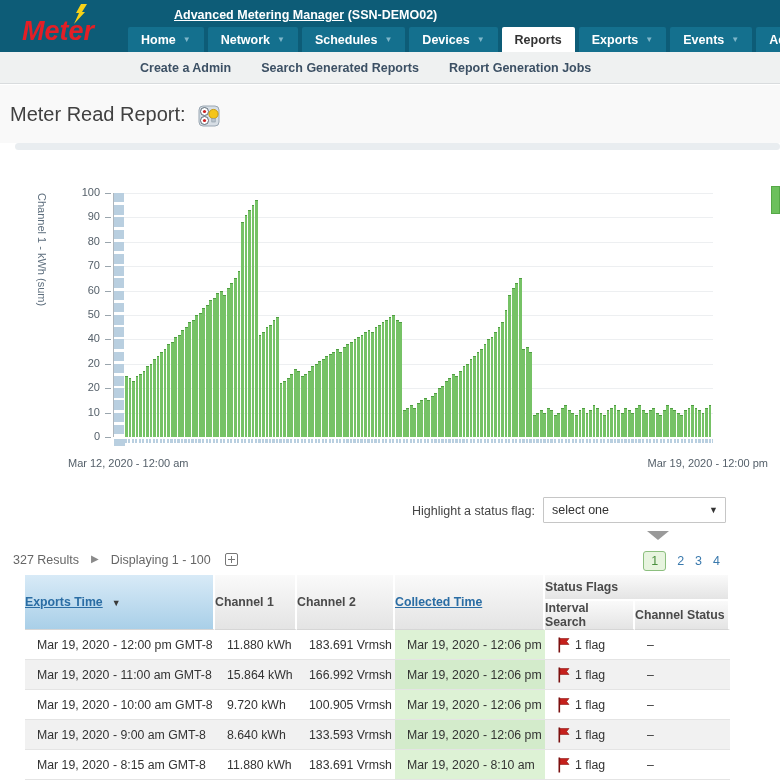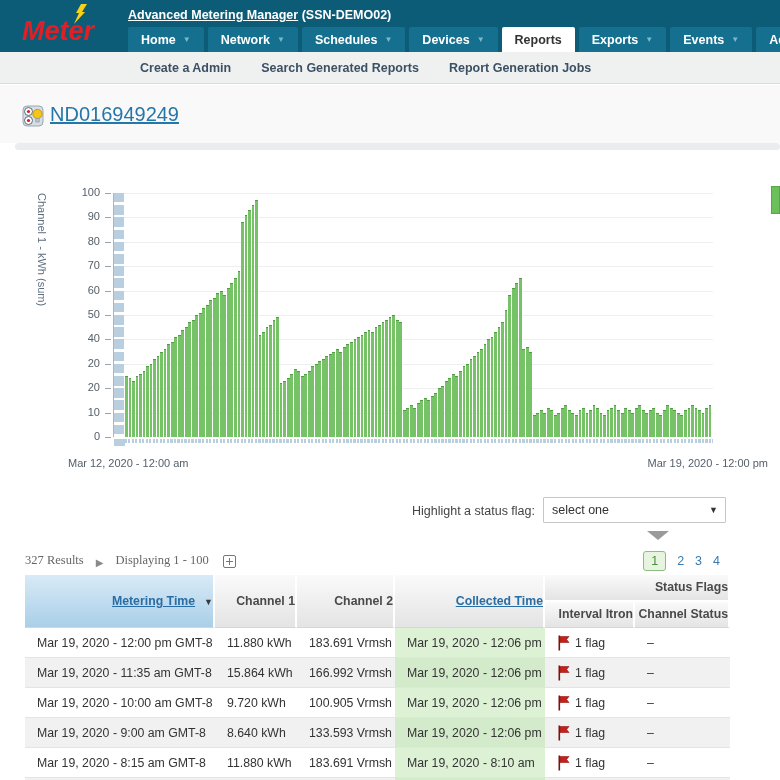--- a/index.html
+++ b/index.html
@@ -6,21 +6,21 @@
   html,body { width:780px; height:780px; }
   body { font-family:"Liberation Sans", sans-serif; background:#fff; position:relative; overflow:hidden; }
   #page { position:absolute; inset:0; width:780px; height:780px; overflow:hidden; }
 
   
   .header { position:absolute; left:0; top:0; width:780px; height:52px; background:#0d5c77; }
   .logo { position:absolute; left:14px; top:8px; width:105px; height:40px; }
   .logo-text { font-size:27px; font-weight:bold; font-style:italic; color:#e31f26; letter-spacing:0px; position:absolute; left:8px; top:8px; }
   .logo-bolt { position:absolute; left:58px; top:-4px; }
   .app-title { position:absolute; left:128px; top:8px; color:#fff; font-size:12.5px; font-weight:bold; }
-  .app-title .underl { text-decoration:underline; }
+  .app-title .underl { text-decoration:underline;margin-left:46px; }
   .nav { position:absolute; left:128px; top:27px; display:flex; }
   .tab { height:25px; display:flex; align-items:center; padding:0 13px; margin-right:4px; background:#14708e; color:#fff; font-size:12.5px; font-weight:bold; border-radius:2px 2px 0 0; cursor:pointer; }
   .tab .chev { font-size:8px; color:#7fb7ca; margin-left:7px; }
   .tab.active { background:#fff; color:#333; }
 
   
   .subnav { position:absolute; left:0; top:52px; width:780px; height:32px; background:#eff1f1; border-bottom:1px solid #d9dcde; display:flex; align-items:center; padding-left:140px; }
   .subnav a { color:#3c5064; font-size:12.5px; font-weight:bold; text-decoration:none; margin-right:30px; cursor:pointer; }
 
   
@@ -49,33 +49,33 @@
   .green-thumb { position:absolute; left:771px; top:186px; width:9px; height:28px; background:#6cc05c; border:1px solid #55a847; }
 
   
   .hl-label { position:absolute; right:245px; top:504px; font-size:12.5px; color:#444; }
   .hl-select-wrap { position:absolute; left:543px; top:497px; width:183px; height:26px; }
   .hl-select { width:100%; height:100%; appearance:none; -webkit-appearance:none; border:1px solid #c6c6c6; background:#fff; font-family:"Liberation Sans",sans-serif; font-size:12.5px; color:#333; padding:0 22px 0 8px; border-radius:1px; }
   .hl-caret { position:absolute; right:8px; top:8px; font-size:9px; color:#333; pointer-events:none; }
   .collapse-tri { position:absolute; left:647px; top:531px; width:0; height:0; border-left:11px solid transparent; border-right:11px solid transparent; border-top:9px solid #9a9a9a; cursor:pointer; }
 
   
-  .results-bar { position:absolute; left:25px; top:553px; display:flex; align-items:flex-end; font-size:12.5px; color:#666;font-family:Liberation Serif, serif; }
+  .results-bar { position:absolute; left:13px; top:553px; display:flex; align-items:flex-start; font-size:12.5px; color:#666; }
   .results-bar .sep { color:#8a8a8a; font-size:10px; margin:0 12px; }
   .expand-icon { width:13px; height:13px; border:1px solid #777; border-radius:2px; margin-left:14px; cursor:pointer;
      background:linear-gradient(#777,#777) center/7px 1px no-repeat, linear-gradient(#777,#777) center/1px 7px no-repeat; }
   .pagination { position:absolute; right:60px; top:551px; display:flex; align-items:center; }
   .page-num { font-size:12.5px; color:#3a79ad; margin-left:11px; cursor:pointer; text-decoration:none; }
   .page-num.active { background:#e7f4df; border:1px solid #8cbf7f; border-radius:3px; color:#4a8f3f; padding:2px 7px; margin-left:0; }
 
   
   .data-table { position:absolute; left:25px; top:575px; width:705px; border-collapse:separate; border-spacing:0; table-layout:fixed; font-size:12.3px; color:#333; }
   .data-table col.c1{width:190px} .data-table col.c2{width:82px} .data-table col.c3{width:98px}
   .data-table col.c4{width:150px} .data-table col.c5{width:90px} .data-table col.c6{width:95px}
-  .data-table th { font-weight:bold; color:#4a4a4a; text-align:right; vertical-align:middle;
+  .data-table th { font-weight:bold; color:#4a4a4a; text-align:left; vertical-align:middle;
      background:linear-gradient(#fafafa,#e4e4e4); border-right:2px solid #fff; border-bottom:1px solid #d6d6d6; height:26px; }
   .data-table th.span2 { height:53px; }
   .data-table th.sorted { background:linear-gradient(#d8eaf7,#a9cfe8); }
   .data-table th .th-link { color:#2a6da4; text-decoration:underline; cursor:pointer; }
   .data-table th .sort-caret { font-size:9px; color:#3a3a3a; margin-left:9px; }
   .data-table th.group { border-bottom:2px solid #fff; }
   .data-table td { height:29px; padding:0 0 0 12px; border-bottom:1px solid #e4e4e4; white-space:nowrap; overflow:hidden; }
   .data-table tr.odd td { background:#fff;margin-top:48px; }
   .data-table tr.even td { background:#f1f1f1; }
   .data-table tr.odd td.green { background:#ddf2d5; }
@@ -111,30 +111,30 @@
       </div>
   </div>
 
   <div class="subnav">
       <a>Create a Admin</a>
       <a>Search Generated Reports</a>
       <a>Report Generation Jobs</a>
     </div>
 
   <div class="titlebar">
+    <span class="page-title">Meter Read Report:</span>
     <svg class="meter-icon" width="22" height="22" viewBox="0 0 22 22">
       <rect x="1" y="1" width="20" height="20" rx="4" fill="#d7dee5" stroke="#9aa7b3"></rect>
       <circle cx="6.5" cy="6.5" r="4" fill="#fff" stroke="#5d6b77"></circle>
       <circle cx="6.5" cy="6.5" r="1.6" fill="#cc2222"></circle>
       <circle cx="6.5" cy="15.5" r="4" fill="#fff" stroke="#5d6b77"></circle>
       <circle cx="6.5" cy="15.5" r="1.6" fill="#cc2222"></circle>
       <circle cx="15.5" cy="9" r="4.6" fill="#f5c518" stroke="#c79a10"></circle>
       <rect x="13.8" y="13.5" width="3.4" height="3.5" fill="#b9c4cd" stroke="#8a97a3" stroke-width="0.6"></rect>
     </svg>
-    <span class="meter-link">ND016949249</span>
   </div>
   <div class="panel-strip"></div>
 
   <div class="y-axis-label">Channel 1 - kWh (sum)</div>
   <div class="plot"></div>
   <div class="blue-col"></div>
   <div class="bars">
       <div class="bar" style="height: 61px;"></div>
       <div class="bar" style="height: 58.56px;"></div>
       <div class="bar" style="height: 56.12px;"></div>
@@ -336,31 +336,31 @@
         <col class="c1">
         <col class="c2">
         <col class="c3">
         <col class="c4">
         <col class="c5">
         <col class="c6">
       </colgroup>
     <thead>
       <tr>
         <th class="span2 sorted" rowspan="2">
-          <span class="th-link">Metering Time</span><span class="sort-caret">▼</span>
+          <span class="th-link">Exports Time</span><span class="sort-caret">▼</span>
         </th>
         <th class="span2" rowspan="2">Channel 1</th>
         <th class="span2" rowspan="2">Channel 2</th>
         <th class="span2" rowspan="2">
           <span class="th-link">Collected Time</span>
         </th>
         <th class="group" colspan="2">Status Flags</th>
       </tr>
       <tr>
-        <th>Interval Itron</th>
+        <th>Interval Search</th>
         <th>Channel Status</th>
       </tr>
     </thead>
     <tbody>
         <tr class="odd">
           <td>Mar 19, 2020 - 12:00 pm GMT-8</td>
           <td>11.880 kWh</td>
           <td>183.691 Vrmsh</td>
           <td class="green">Mar 19, 2020 - 12:06 pm</td>
           <td>
@@ -368,21 +368,21 @@
               <svg width="13" height="16" viewBox="0 0 13 16">
                 <rect x="1.5" y="0.5" width="1.6" height="15" fill="#7a1010"></rect>
                 <path d="M3 1.5 L12 1.5 L9.6 4.5 L12 7.5 L3 7.5 Z" fill="#c5201c" stroke="#8f1613" stroke-width="0.6"></path>
               </svg>
               <span>1 flag</span>
             </span>
           </td>
           <td>–</td>
         </tr>
         <tr class="even">
-          <td>Mar 19, 2020 - 11:35 am GMT-8</td>
+          <td>Mar 19, 2020 - 11:00 am GMT-8</td>
           <td>15.864 kWh</td>
           <td>166.992 Vrmsh</td>
           <td class="green">Mar 19, 2020 - 12:06 pm</td>
           <td>
             <span class="flag-cell">
               <svg width="13" height="16" viewBox="0 0 13 16">
                 <rect x="1.5" y="0.5" width="1.6" height="15" fill="#7a1010"></rect>
                 <path d="M3 1.5 L12 1.5 L9.6 4.5 L12 7.5 L3 7.5 Z" fill="#c5201c" stroke="#8f1613" stroke-width="0.6"></path>
               </svg>
               <span>1 flag</span>

